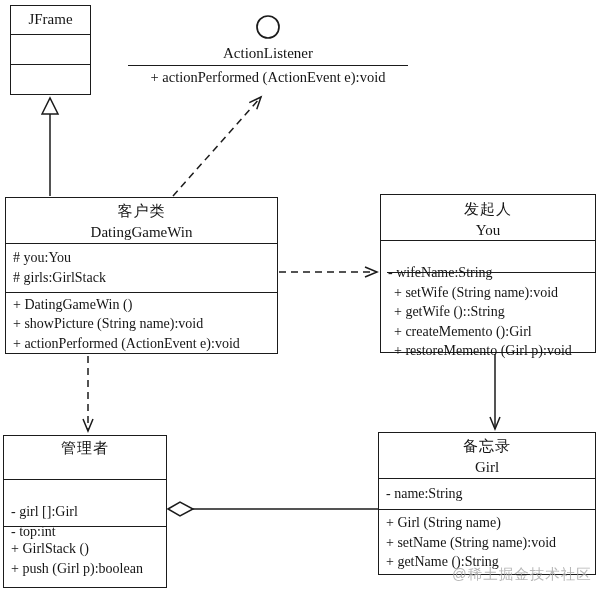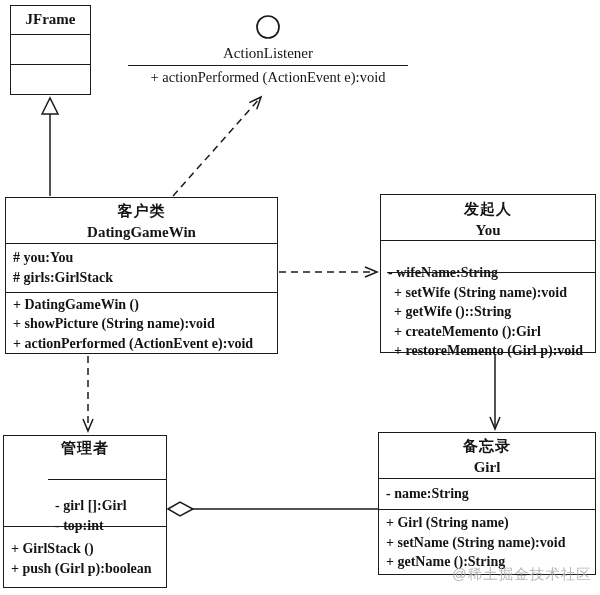--- a/index.html
+++ b/index.html
@@ -14,21 +14,21 @@
 
   
   .uml {
     position: absolute;
     box-sizing: border-box;
     border: 1.6px solid #1b1b1b;
     background: #ffffff;
     display: flex;
     flex-direction: column;
   }
-  .sec { box-sizing: border-box; font-weight: bold; }
+  .sec { box-sizing: border-box; }
   .sec + .sec { border-top: 1.6px solid #1b1b1b; }
   .sec.title { text-align: center; }
   .cn-name { font-size: 15px; line-height: 21px; letter-spacing: 1px; }
   .en-name { font-size: 15px; line-height: 20px; }
   .member {
     font-size: 14px;
     padding-left: 7px;
     white-space: nowrap;
     overflow: hidden;
   }
@@ -51,21 +51,21 @@
   .box-originator { left: 380px; top: 194px; width: 216px; height: 159px; }
   .box-originator .title { height: 46px; padding-top: 4px; }
   .box-originator .attrs { height: 32px; padding-top: 22px; }
   .box-originator .attrs .member { line-height: 20px; }
   .box-originator .methods { padding-top: 10px; margin-left: 6px; }
   .box-originator .methods .member { line-height: 19.3px; }
 
   
   .box-caretaker { left: 3px; top: 435px; width: 164px; height: 153px; }
   .box-caretaker .title { height: 43px; padding-top: 2px; }
-  .box-caretaker .attrs { height: 47px; padding-top: 16px; margin-left: 44px; }
+  .box-caretaker .attrs { height: 47px; padding-top: 22px; }
   .box-caretaker .attrs .member { line-height: 20px; }
   .box-caretaker .methods { padding-top: 12px; }
   .box-caretaker .methods .member { line-height: 19.5px; }
 
   
   .box-memento { left: 378px; top: 432px; width: 218px; height: 143px; }
   .box-memento .title { height: 45px; padding-top: 3px; }
   .box-memento .attrs { height: 31px; padding-top: 5px; }
   .box-memento .attrs .member { line-height: 20px; }
   .box-memento .methods { padding-top: 3px; }

